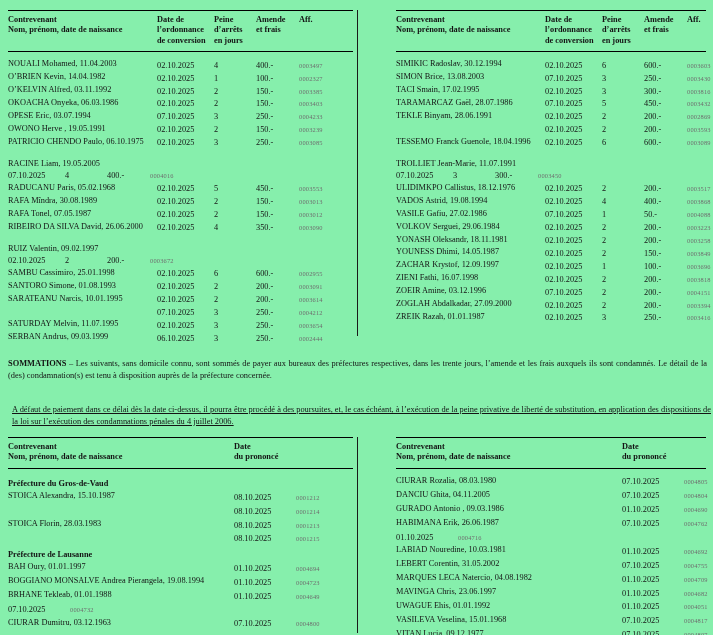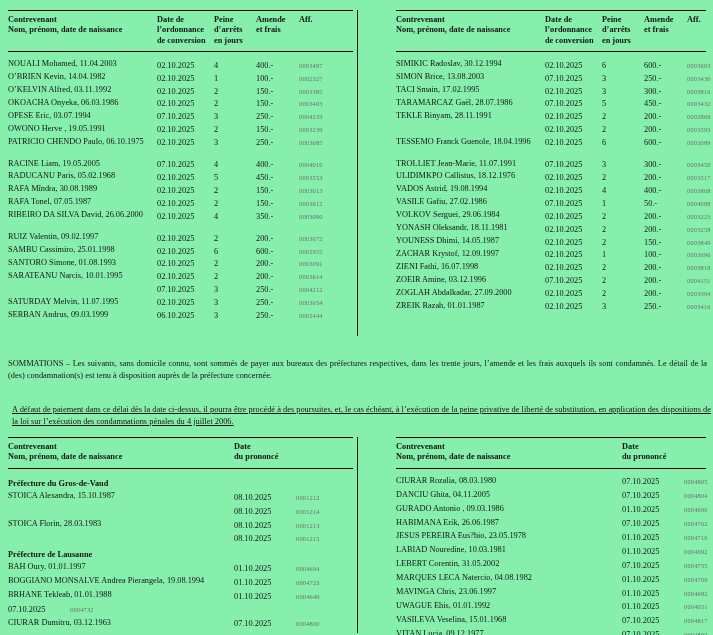--- a/index.html
+++ b/index.html
@@ -9,36 +9,36 @@
   .rule2{border-top:1.8px solid #000;height:0;}
   .rule1{border-top:1px solid #000;height:0;}
   .vdiv{position:absolute;width:1px;background:#1a1a1a;}
   
   .thead{display:flex;align-items:flex-start;font-weight:bold;padding:4px 0 5px 0;line-height:10.4px;}
   .thead .hc{flex-shrink:0;}
   
   .tbody{padding-top:6px;}
   .trow{display:flex;align-items:flex-start;line-height:11.4px;}
   .bottom .trow{line-height:12.4px;}
-  .gap{margin-top:9px;}
+  .gap{margin-top:9px;flex-direction:column;}
   .gap-lg{margin-top:13px;}
   .cname{width:145px;flex-shrink:0;padding-right:4px;}
   .bottom .cname{width:222px;}
   .entries{flex:1;min-width:0;}
   .eline{display:flex;align-items:flex-end;}
   .edate{width:57px;flex-shrink:0;}
   .epeine{width:42px;flex-shrink:0;}
   .eamende{width:43px;flex-shrink:0;}
   .bottom .edate{width:62px;}
   .eaff{font-size:6.4px;color:#6e6e6e;padding-top:1.5px;letter-spacing:0.2px;
         font-family:"Liberation Serif","DejaVu Serif",serif;}
   .section-title{font-weight:bold;line-height:12.4px;margin-top:3px;}
   
   .para{line-height:11.6px;text-align:justify;font-size:8.4px;}
-  .para b{font-weight:normal;}
+  .para b{font-weight:bold;}
 </style>
 </head>
 <body>
 
 <div class="page">
 
   <section class="table top abs" style="left:8px;top:10px;width:345px;">
     <div class="rule2"></div>
     <div class="thead">
       <div class="hc cname">
@@ -339,21 +339,21 @@
           <div class="entries">
             <div class="eline">
               <span class="edate">07.10.2025</span>
               <span class="epeine">5</span>
               <span class="eamende">450.-</span>
               <span class="eaff">0003432</span>
             </div>
           </div>
         </div>
         <div class="trow">
-          <div class="cname">TEKLE Binyam, 28.11.1991</div>
+          <div class="cname">TEKLE Binyam, 28.06.1991</div>
           <div class="entries">
             <div class="eline">
               <span class="edate">02.10.2025</span>
               <span class="epeine">2</span>
               <span class="eamende">200.-</span>
               <span class="eaff">0002869</span>
             </div>
             <div class="eline">
               <span class="edate">02.10.2025</span>
               <span class="epeine">2</span>
@@ -647,21 +647,20 @@
         <div class="trow">
           <div class="cname">HABIMANA Erik, 26.06.1987</div>
           <div class="entries">
             <div class="eline">
               <span class="edate">07.10.2025</span>
               <span class="eaff">0004762</span>
             </div>
           </div>
         </div>
         <div class="trow">
-          <div class="cname">JESUS PEREIRA Eus?bio, 23.05.1978</div>
           <div class="entries">
             <div class="eline">
               <span class="edate">01.10.2025</span>
               <span class="eaff">0004716</span>
             </div>
           </div>
         </div>
         <div class="trow">
           <div class="cname">LABIAD Nouredine, 10.03.1981</div>
           <div class="entries">

